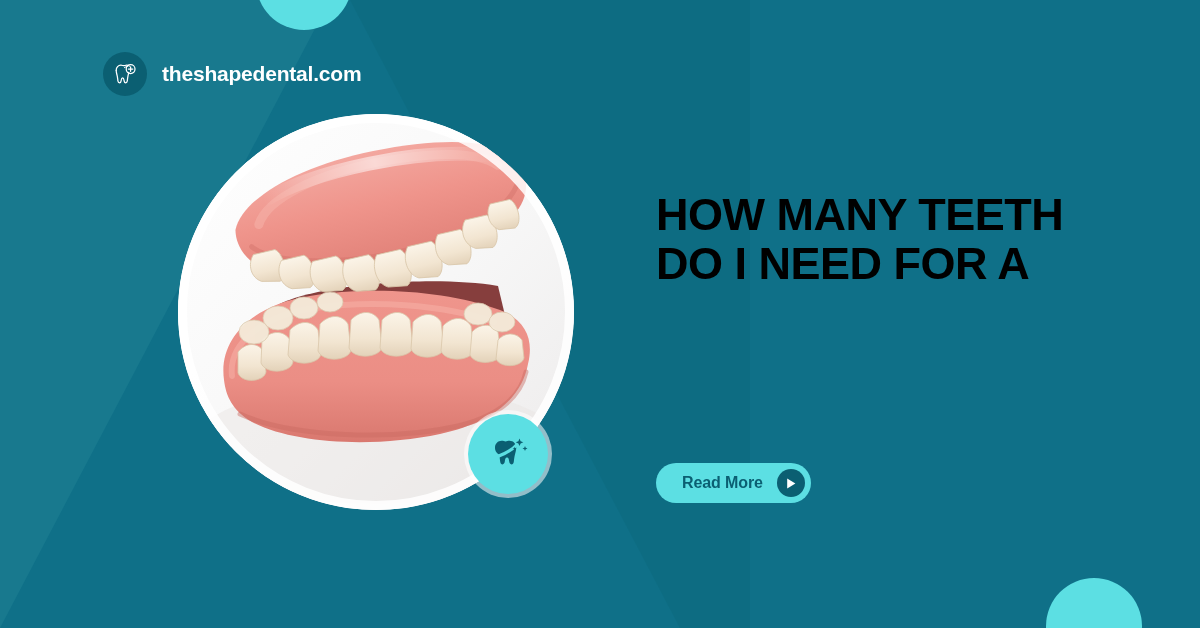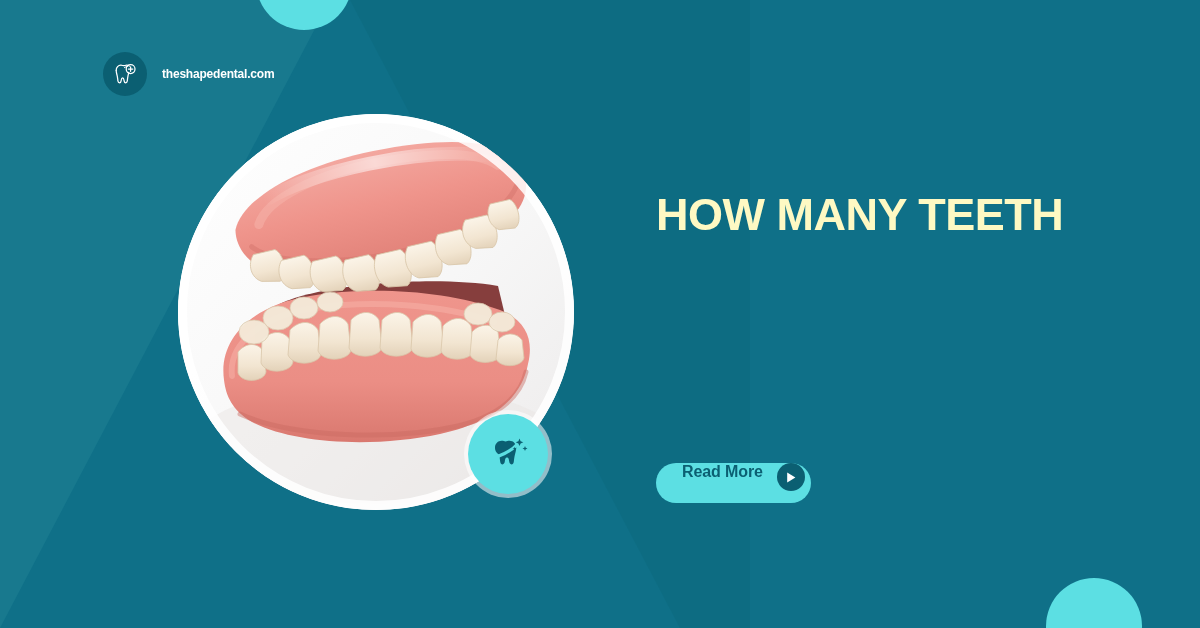--- a/index.html
+++ b/index.html
@@ -63,21 +63,21 @@
     z-index:6;
   }
   .brand-mark {
     width:44px; height:44px; border-radius:50%;
     background:#0b5f72;
     display:flex; align-items:center; justify-content:center;
     flex:0 0 auto;
   }
   .brand-name {
     color:#ffffff;
-    font-size:12px;
+    font-size:21px;
     font-weight:700;
     letter-spacing:-0.2px;
     white-space:nowrap;
   }
 
   
   .photo-wrap {
     position:absolute;
     left:178px; top:114px;
     width:396px; height:396px;
@@ -101,34 +101,34 @@
   }
 
   
   .content {
     position:absolute;
     left:656px; top:190px;
     width:500px;
     z-index:6;
   }
   .headline {
-    color:#fef9c3;
+    color:#000000;
     font-size:45px;
     line-height:1.09;
     font-weight:700;
     letter-spacing:-0.5px;
     text-transform:uppercase;
     max-width:470px;
   }
 
   .cta {
     position:absolute;
     left:656px; top:463px;
     height:40px;
-    display:inline-flex; align-items:flex-start;
+    display:inline-flex; align-items:center;
     gap:14px;
     padding:0 6px 0 26px;
     border-radius:20px;
     background:#5cdfe3;
     border:none;
     cursor:pointer;
     z-index:6;
   }
   .cta-label {
     color:#0b5f72;
@@ -287,21 +287,21 @@
       <path d="M6.5 26.8C13 25 25.5 20 32.5 11.5" stroke="#0b5f72" stroke-width="2" fill="none" stroke-linecap="round" opacity=".0"></path>
       <path d="M33.5 6.5l1.1 2.7 2.7 1.1-2.7 1.1-1.1 2.7-1.1-2.7-2.7-1.1 2.7-1.1z" fill="#0b5f72"></path>
       <path d="M39 14l.7 1.8 1.8.7-1.8.7-.7 1.8-.7-1.8-1.8-.7 1.8-.7z" fill="#0b5f72"></path>
       <path d="M28.5 14.8l.55 1.35 1.35.55-1.35.55-.55 1.35-.55-1.35-1.35-.55 1.35-.55z" fill="#0b5f72"></path>
     </svg>
   </div>
 
   <div class="content">
     <h1 class="headline">
       <span>HOW MANY TEETH</span><br>
-      <br>
+      <span>DO I NEED FOR A</span><br>
     </h1>
   </div>
 
   <button class="cta">
     <span class="cta-label">Read More</span>
     <span class="cta-play">
       <svg width="12" height="13" viewBox="0 0 12 13" fill="none">
         <path d="M2.2 1.4 10.4 6.5 2.2 11.6Z" fill="#ffffff"></path>
       </svg>
     </span>

